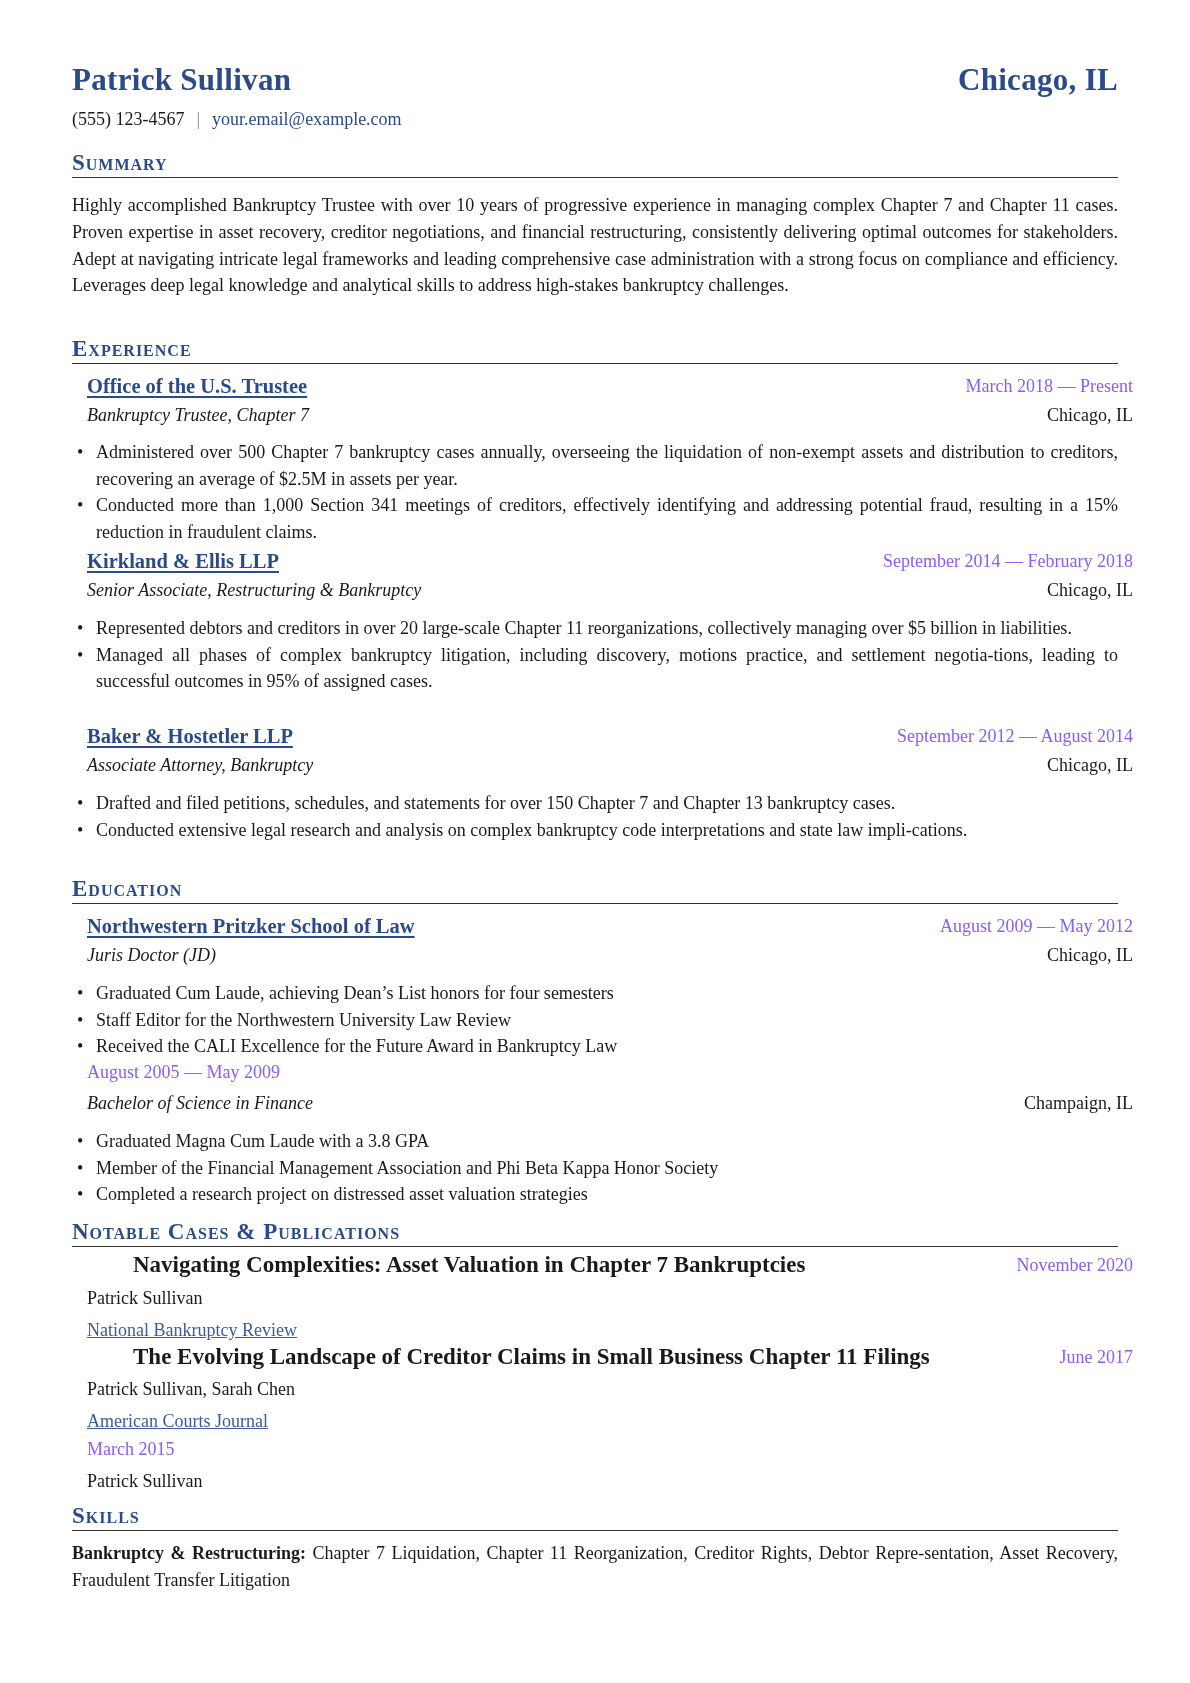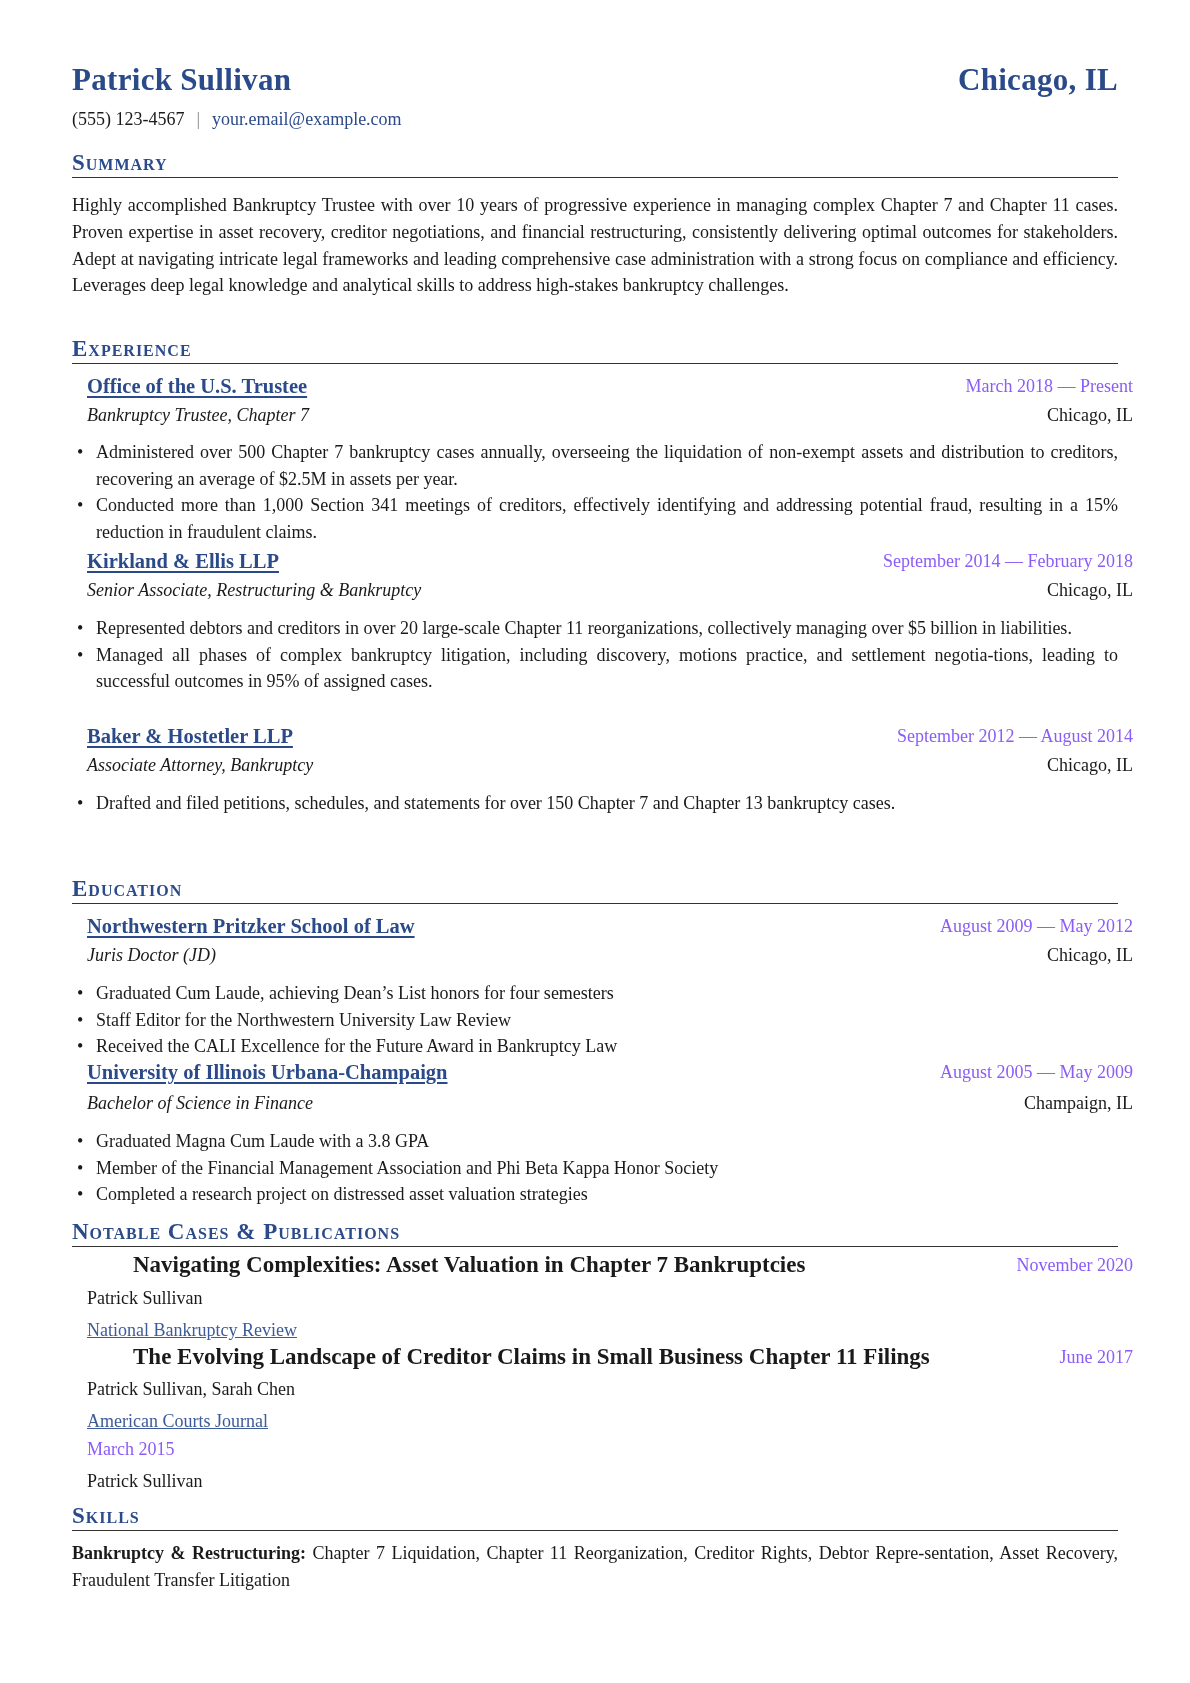--- a/index.html
+++ b/index.html
@@ -72,40 +72,40 @@
   <div class="row" style="top:723px;">
     <span class="org">Baker &amp; Hostetler LLP</span>
     <span class="dates">September 2012 — August 2014</span>
   </div>
   <div class="row" style="top:752px;">
     <span class="role">Associate Attorney, Bankruptcy</span>
     <span>Chicago, IL</span>
   </div>
   <ul class="bul" style="top:790px;">
     <li>Drafted and filed petitions, schedules, and statements for over 150 Chapter 7 and Chapter 13 bankruptcy cases.</li>
+    <li>Conducted extensive legal research and analysis on complex bankruptcy code interpretations and state law impli-cations.</li>
   </ul>
 
   <div class="section-title" style="top:876px;">Education</div>
 
   <div class="row" style="top:913px;">
     <span class="org">Northwestern Pritzker School of Law</span>
     <span class="dates">August 2009 — May 2012</span>
   </div>
   <div class="row" style="top:942px;">
     <span class="role">Juris Doctor (JD)</span>
     <span>Chicago, IL</span>
   </div>
   <ul class="bul" style="top:980px;">
     <li>Graduated Cum Laude, achieving Dean’s List honors for four semesters</li>
     <li>Staff Editor for the Northwestern University Law Review</li>
     <li>Received the CALI Excellence for the Future Award in Bankruptcy Law</li>
   </ul>
 
   <div class="row" style="top:1059px;">
-    <span class="org">University of Illinois Urbana-Champaign</span>
     <span class="dates">August 2005 — May 2009</span>
   </div>
   <div class="row" style="top:1090px;">
     <span class="role">Bachelor of Science in Finance</span>
     <span>Champaign, IL</span>
   </div>
   <ul class="bul" style="top:1128px;">
     <li>Graduated Magna Cum Laude with a 3.8 GPA</li>
     <li>Member of the Financial Management Association and Phi Beta Kappa Honor Society</li>
     <li>Completed a research project on distressed asset valuation strategies</li>

